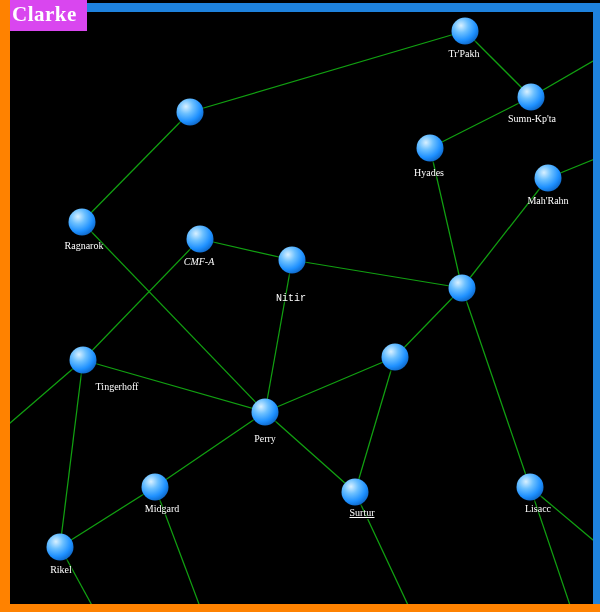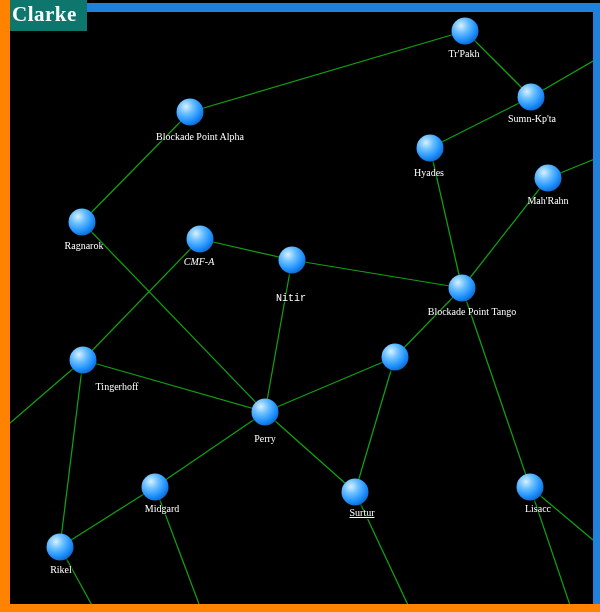--- a/index.html
+++ b/index.html
@@ -21,21 +21,21 @@
     position:absolute;transform:translateX(-50%);
     color:var(--label,#fff);font-size:10px;white-space:nowrap;
     text-shadow:1px 1px 1px #000, 0 0 3px #000;
   }
   .border-left{position:absolute;left:0;top:0;width:10px;height:612px;background:var(--orange,#ff8200);z-index:3;}
   .border-right{position:absolute;right:0;top:3px;width:7px;height:609px;background:var(--blue,#1e82dd);z-index:3;}
   .border-top{position:absolute;left:10px;top:3px;width:590px;height:9px;background:var(--blue,#1e82dd);z-index:3;}
   .border-bottom{position:absolute;left:0;bottom:0;width:600px;height:8px;background:var(--orange,#ff8200);z-index:4;}
   .title-box{
     position:absolute;left:10px;top:0;z-index:5;
-    background:#0f766e;color:#fff;font-weight:bold;font-size:21px;
+    background:#d946ef;color:#fff;font-weight:bold;font-size:21px;
     padding:2px 10px 4px 2px;letter-spacing:0.5px;
   }
 </style>
 </head>
 <body>
 
 <div class="screen" style="--bg: #000000; --orange: #ff8200; --blue: #1e82dd; --label: #ffffff;">
   <svg class="lines" id="edges-svg" width="600" height="612" viewBox="0 0 600 612">
       <line x1="190" y1="112" x2="465" y2="31" stroke="#11a011" stroke-width="1.25"></line>
       <line x1="465" y1="31" x2="531" y2="97" stroke="#11a011" stroke-width="1.25"></line>
@@ -65,33 +65,31 @@
       <line x1="155" y1="487" x2="205" y2="620" stroke="#11a011" stroke-width="1.25"></line>
       <line x1="60" y1="547" x2="100" y2="620" stroke="#11a011" stroke-width="1.25"></line>
       <line x1="83" y1="360" x2="2" y2="430" stroke="#11a011" stroke-width="1.25"></line>
     </svg>
   <div class="nodes" id="nodes-layer">
       <div class="node" style="left: 465px; top: 31px;"></div>
       <div class="syslabel" style="left: 464px; top: 48px;">Tr'Pakh</div>
       <div class="node" style="left: 531px; top: 97px;"></div>
       <div class="syslabel" style="left: 532px; top: 113px;">Sumn-Kp'ta</div>
       <div class="node" style="left: 190px; top: 112px;"></div>
-      <div class="syslabel" style="left: 200px; top: 131px;">Blockade Point Alpha</div>
       <div class="node" style="left: 430px; top: 148px;"></div>
       <div class="syslabel" style="left: 429px; top: 167px;">Hyades</div>
       <div class="node" style="left: 548px; top: 178px;"></div>
       <div class="syslabel" style="left: 548px; top: 195px;">Mah'Rahn</div>
       <div class="node" style="left: 82px; top: 222px;"></div>
       <div class="syslabel" style="left: 84px; top: 240px; font-family: Liberation Serif, serif;">Ragnarok</div>
       <div class="node" style="left: 200px; top: 239px;"></div>
       <div class="syslabel" style="left: 199px; top: 256px; font-style: italic;">CMF-A</div>
       <div class="node" style="left: 292px; top: 260px;"></div>
       <div class="syslabel" style="left: 291px; top: 293px; font-family: Liberation Mono, monospace;">Nitir</div>
       <div class="node" style="left: 462px; top: 288px;"></div>
-      <div class="syslabel" style="left: 472px; top: 306px;">Blockade Point Tango</div>
       <div class="node" style="left: 395px; top: 357px;"></div>
       <div class="node" style="left: 83px; top: 360px;"></div>
       <div class="syslabel" style="left: 85px; top: 381px; margin-left: 32px;">Tingerhoff</div>
       <div class="node" style="left: 265px; top: 412px;"></div>
       <div class="syslabel" style="left: 265px; top: 433px;">Perry</div>
       <div class="node" style="left: 155px; top: 487px;"></div>
       <div class="syslabel" style="left: 162px; top: 503px;">Midgard</div>
       <div class="node" style="left: 355px; top: 492px;"></div>
       <div class="syslabel" style="left: 362px; top: 507px; text-decoration: underline;">Surtur</div>
       <div class="node" style="left: 530px; top: 487px;"></div>

